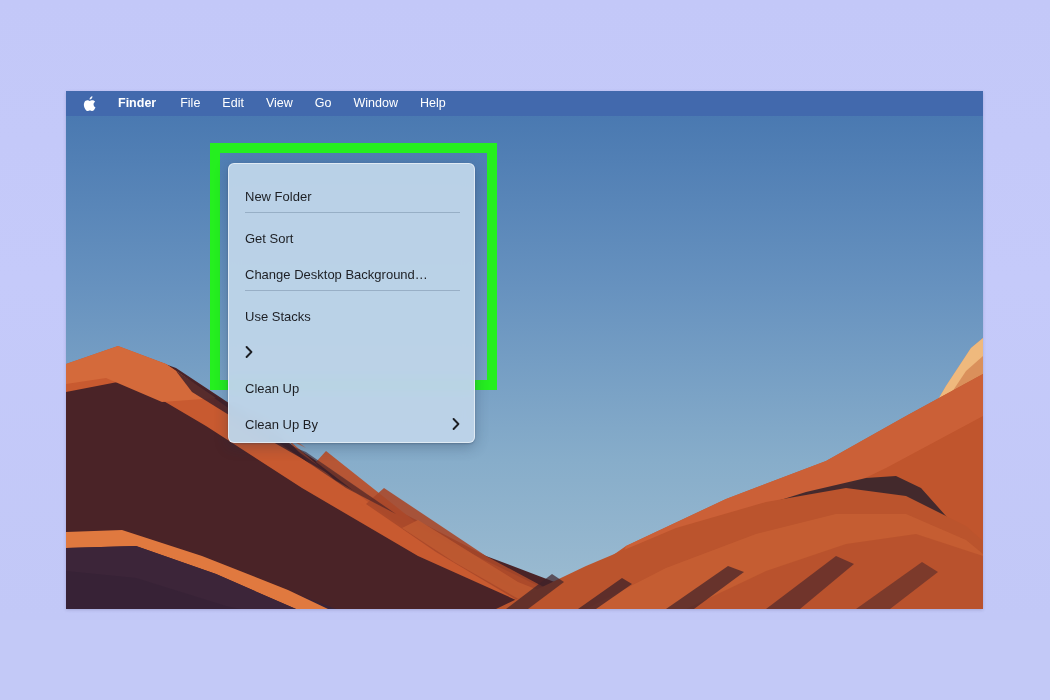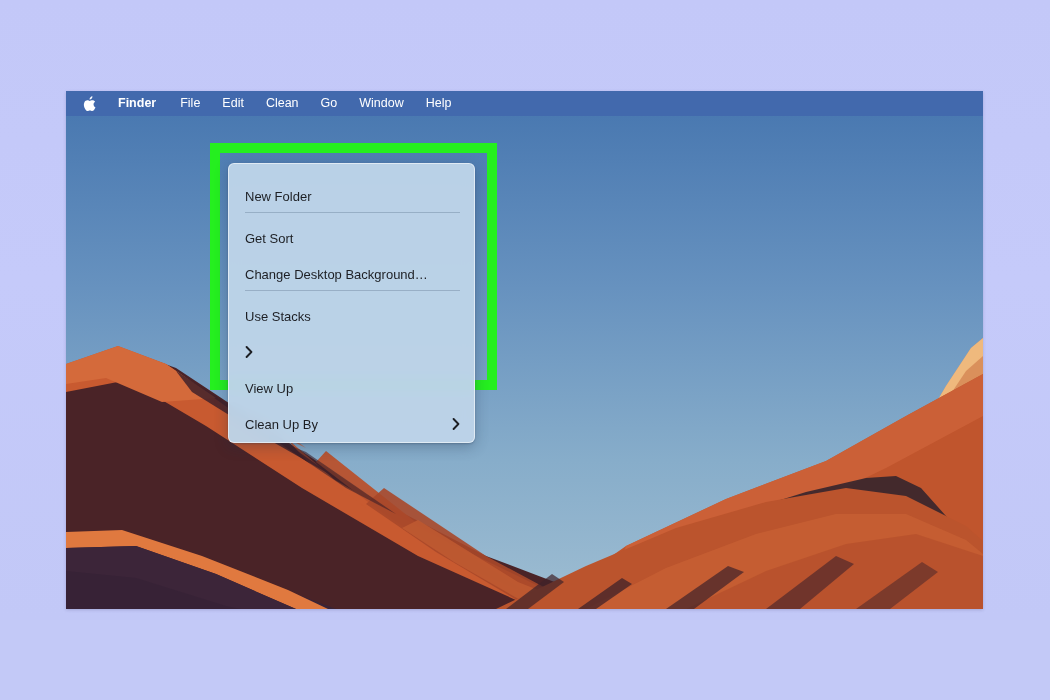--- a/index.html
+++ b/index.html
@@ -177,21 +177,21 @@
 
     <div id="menubar">
       <span id="apple-logo">
         <svg width="13" height="16" viewBox="0 0 13 16" xmlns="http://www.w3.org/2000/svg">
           <path fill="#ffffff" d="M8.7 2.6c.5-.6.85-1.45.75-2.3-.72.03-1.6.48-2.12 1.09-.47.53-.88 1.4-.77 2.22.81.06 1.63-.41 2.14-1.01zM9.44 4.3c-1.17-.07-2.17.66-2.73.66-.57 0-1.42-.63-2.34-.61-1.2.02-2.32.7-2.94 1.78-1.25 2.17-.33 5.39.9 7.15.6.87 1.32 1.84 2.26 1.81.9-.04 1.25-.58 2.34-.58 1.09 0 1.4.58 2.35.56.97-.02 1.59-.88 2.19-1.76.69-1.01.97-1.98.99-2.03-.02-.01-1.9-.73-1.92-2.89-.02-1.81 1.48-2.67 1.55-2.72-.85-1.25-2.17-1.39-2.65-1.37z"></path>
         </svg>
       </span>
       <span class="mi bold">Finder</span>
       <span class="mi">File</span>
       <span class="mi">Edit</span>
-      <span class="mi">Clean</span>
+      <span class="mi">View</span>
       <span class="mi">Go</span>
       <span class="mi">Window</span>
       <span class="mi">Help</span>
     </div>
 
     <div id="context-menu">
 
       <div class="menu-item">
         <span class="label">New Folder</span>
       </div>
@@ -211,21 +211,21 @@
         <span class="label">Use Stacks</span>
       </div>
       <div class="menu-item">
         <span class="chev">
           <svg width="8" height="12" viewBox="0 0 8 12" xmlns="http://www.w3.org/2000/svg">
             <path d="M1.6 1 L6.4 6 L1.6 11" stroke="#1d1f24" stroke-width="1.9" fill="none" stroke-linecap="round" stroke-linejoin="round"></path>
           </svg>
         </span>
       </div>
       <div class="menu-item">
-        <span class="label">View Up</span>
+        <span class="label">Clean Up</span>
       </div>
       <div class="menu-item">
         <span class="label">Clean Up By</span>
         <span class="chev">
           <svg width="8" height="12" viewBox="0 0 8 12" xmlns="http://www.w3.org/2000/svg">
             <path d="M1.6 1 L6.4 6 L1.6 11" stroke="#1d1f24" stroke-width="1.9" fill="none" stroke-linecap="round" stroke-linejoin="round"></path>
           </svg>
         </span>
       </div>
 

